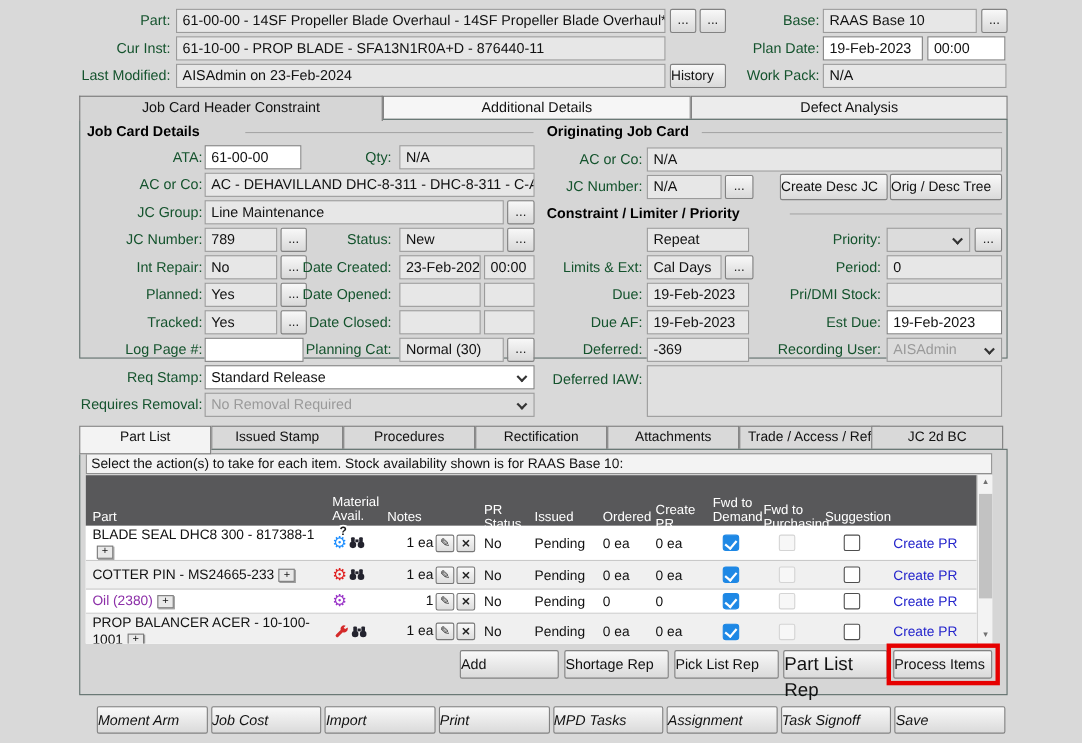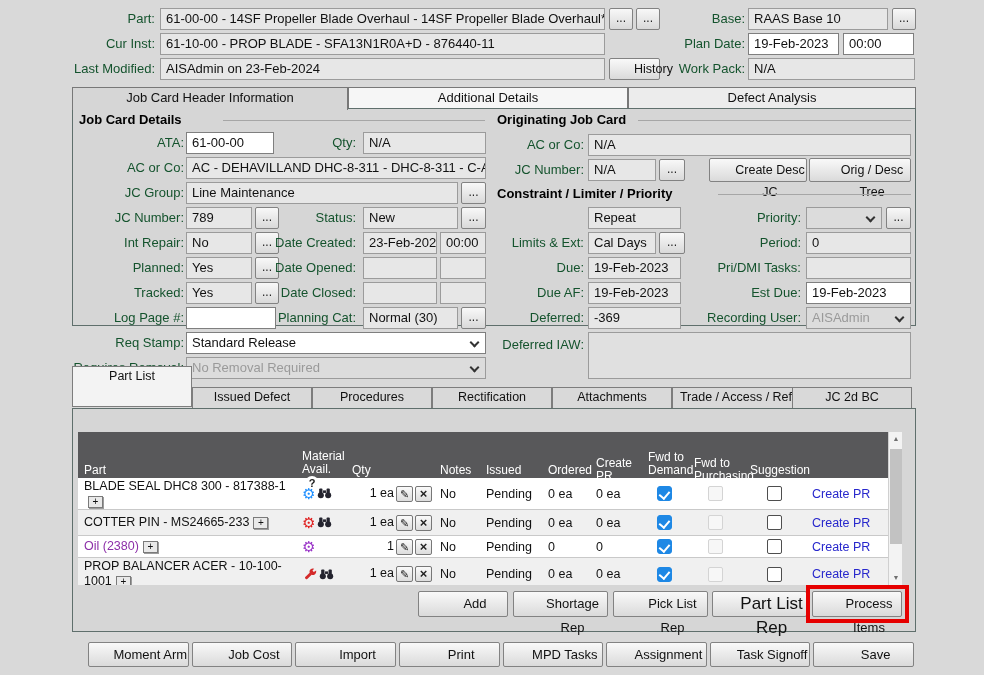--- a/index.html
+++ b/index.html
@@ -5,21 +5,21 @@
   * { margin:0; padding:0; box-sizing:border-box; }
   html,body { background:#d9d9d9; }
   body { font-family:"Liberation Sans", sans-serif; }
   .screen { position:relative; width:984px; height:675px; background:#d9d9d9; overflow:hidden; }
 
   .lbl { position:absolute; height:22px; line-height:22px; font-size:13px; color:#14532d; text-align:right; white-space:nowrap; }
   .fld { position:absolute; height:22px; line-height:20px; background:#e7e7e7; border:1px solid #9b9b9b; padding:0 5px; font-size:13px; color:#111; white-space:nowrap; overflow:hidden; }
   .fld.white { background:#fff; border-color:#7f7f7f; }
   .fld.dis { color:#9a9a9a; }
   .b3 { position:absolute; height:22px; background:linear-gradient(#f8f8f8,#d9d9d9); border:1px solid #828282; border-radius:2px; font-size:12px; line-height:18px; text-align:center; color:#222; cursor:pointer; }
-  .pbtn { position:absolute; background:linear-gradient(#f9f9f9,#dadada); border:1px solid #828282; border-radius:2px; font-size:13px; color:#111; text-align:center; cursor:pointer;padding-left:24px; }
+  .pbtn { position:absolute; background:linear-gradient(#f9f9f9,#dadada); border:1px solid #828282; border-radius:2px; font-size:13px; color:#111; cursor:pointer; }
   .chv { position:absolute; right:7px; top:6px; width:7px; height:7px; border-left:2px solid #333; border-bottom:2px solid #333; transform:rotate(-45deg); }
   .sect { position:absolute; font-size:13px; font-weight:bold; color:#000; white-space:nowrap; }
   .hline { position:absolute; height:1px; background:#a6a6a6; }
 
   .panel { position:absolute; background:#d6d6d6; border:1px solid #5f6f6c; }
   .mtab { position:absolute; border:1px solid #787878; font-size:13px; text-align:center; line-height:20px; color:#111; cursor:pointer; }
   .mtab.on { background:#d6d6d6; border-bottom:none; z-index:3; }
   .mtab.off1 { background:#f6f6f6; }
   .mtab.off2 { background:#ececec; }
   .stab { position:absolute; border:1px solid #7d7d7d; font-size:12.5px; text-align:center; line-height:19px; color:#111; cursor:pointer; background:#d9d9d9; }
@@ -53,21 +53,21 @@
   .link { color:#2727cc; text-decoration:none; cursor:pointer; }
   .helpq { display:inline-flex; width:14px; height:14px; border-radius:50%; background:#fff; color:#1a1a1a; font-size:11px; font-weight:bold; align-items:center; justify-content:center; margin-left:3px; }
   .vscroll { position:absolute; right:0; top:0; width:14px; height:153px; background:#f3f3f3; border-left:1px solid #d0d0d0; }
   .sarrow { position:absolute; left:0; width:14px; height:14px; font-size:7px; color:#707070; text-align:center; line-height:14px; cursor:pointer; }
   .sarrow.up { top:0; } .sarrow.down { bottom:0; }
   .sarrow.up::before { content:"\25B2"; } .sarrow.down::before { content:"\25BC"; }
   .sthumb { position:absolute; left:1px; top:17px; width:12px; height:95px; background:#c2c2c2; cursor:pointer; }
   .txtarea { position:absolute; background:#e0e0e0; border:1px solid #9b9b9b; }
   .redbox { position:absolute; border:4px solid #e60000; z-index:9; pointer-events:none; }
   .footer-row { position:absolute; left:88px; top:642px; width:826px; height:25px; display:flex; gap:3px; }
-  .footer-row .pbtn { position:relative; flex:1; line-height:23px; font-size:13px; }
+  .footer-row .pbtn { position:relative; flex:1; line-height:23px; font-size:13px;font-style:italic; }
 </style>
 </head>
 <body>
 
 <div class="screen">
 
   <div class="lbl" style="left:20px;top:8px;width:135px">Part:</div>
   <div class="fld" style="left:160px;top:8px;width:445px">61-00-00 - 14SF Propeller Blade Overhaul - 14SF Propeller Blade Overhaul* - 87</div>
   <div class="b3" style="left:609px;top:8px;width:24px">...</div>
   <div class="b3" style="left:636px;top:8px;width:24px">...</div>
@@ -80,21 +80,21 @@
   <div class="lbl" style="left:660px;top:33px;width:85px">Plan Date:</div>
   <div class="fld white" style="left:748px;top:33px;width:91px">19-Feb-2023</div>
   <div class="fld white" style="left:843px;top:33px;width:71px">00:00</div>
 
   <div class="lbl" style="left:20px;top:58px;width:135px">Last Modified:</div>
   <div class="fld" style="left:160px;top:58px;width:445px">AISAdmin on 23-Feb-2024</div>
   <div class="pbtn" style="left:609px;top:58px;width:51px;height:22px;line-height:20px;font-size:12.5px">History</div>
   <div class="lbl" style="left:660px;top:58px;width:85px">Work Pack:</div>
   <div class="fld" style="left:748px;top:58px;width:167px">N/A</div>
 
-  <div class="mtab on" style="left:72px;top:87px;width:276px;height:23px">Job Card Header Information</div>
+  <div class="mtab on" style="left:72px;top:87px;width:276px;height:23px">Job Card Header Constraint</div>
   <div class="mtab off1" style="left:348px;top:87px;width:280px;height:22px">Additional Details</div>
   <div class="mtab off2" style="left:628px;top:87px;width:288px;height:22px">Defect Analysis</div>
 
   <div class="panel" style="left:72px;top:108px;width:844px;height:218px">
     <div class="sect" style="left:6px;top:3px">Job Card Details</div>
     <div class="hline" style="left:150px;top:11px;width:262px"></div>
     <div class="sect" style="left:424px;top:3px">Originating Job Card</div>
     <div class="hline" style="left:565px;top:11px;width:273px"></div>
 
     <div class="lbl" style="left:0;top:23px;width:111px">ATA:</div>
@@ -176,60 +176,61 @@
     <div class="b3" style="left:813px;top:98px;width:25px">...</div>
 
     <div class="lbl" style="left:380px;top:123px;width:131px">Limits &amp; Ext:</div>
     <div class="fld" style="left:515px;top:123px;width:68px">Cal Days</div>
     <div class="b3" style="left:586px;top:123px;width:26px">...</div>
     <div class="lbl" style="left:600px;top:123px;width:128px">Period:</div>
     <div class="fld" style="left:733px;top:123px;width:105px">0</div>
 
     <div class="lbl" style="left:380px;top:148px;width:131px">Due:</div>
     <div class="fld" style="left:515px;top:148px;width:93px">19-Feb-2023</div>
-    <div class="lbl" style="left:600px;top:148px;width:128px">Pri/DMI Tasks:</div>
+    <div class="lbl" style="left:600px;top:148px;width:128px">Pri/DMI Stock:</div>
     <div class="fld" style="left:733px;top:148px;width:105px"></div>
 
     <div class="lbl" style="left:380px;top:173px;width:131px">Due AF:</div>
     <div class="fld" style="left:515px;top:173px;width:93px">19-Feb-2023</div>
     <div class="lbl" style="left:600px;top:173px;width:128px">Est Due:</div>
     <div class="fld white" style="left:733px;top:173px;width:105px">19-Feb-2023</div>
 
     <div class="lbl" style="left:380px;top:198px;width:131px">Deferred:</div>
     <div class="fld" style="left:515px;top:198px;width:93px">-369</div>
     <div class="lbl" style="left:600px;top:198px;width:128px">Recording User:</div>
     <div class="fld dis" style="left:733px;top:198px;width:105px;background:#dcdcdc">
       <span>AISAdmin</span>
       <span class="chv"></span>
     </div>
 
     <div class="lbl" style="left:380px;top:225px;width:131px">Deferred IAW:</div>
     <div class="txtarea" style="left:515px;top:223px;width:323px;height:47px"></div>
   </div>
 
-  <div class="stab on" style="left:72px;top:366px;width:120px;height:41px">Part List</div>
-  <div class="stab" style="left:192px;top:387px;width:120px;height:22px">Issued Defect</div>
+  <div class="stab on" style="left:72px;top:387px;width:120px;height:26px">Part List</div>
+  <div class="stab" style="left:192px;top:387px;width:120px;height:22px">Issued Stamp</div>
   <div class="stab" style="left:312px;top:387px;width:120px;height:22px">Procedures</div>
   <div class="stab" style="left:432px;top:387px;width:120px;height:22px">Rectification</div>
   <div class="stab" style="left:552px;top:387px;width:120px;height:22px">Attachments</div>
   <div class="stab" style="left:672px;top:387px;width:128px;height:22px">Trade / Access / Ref</div>
   <div class="stab" style="left:792px;top:387px;width:120px;height:22px">JC 2d BC</div>
 
   <div class="panel" style="left:72px;top:408px;width:844px;height:224px"></div>
 
+  <div class="instr" style="left:78px;top:412px;width:824px;height:19px">Select the action(s) to take for each item. Stock availability shown is for RAAS Base 10:</div>
 
   <div class="tblwrap">
     <div class="thead">
       <div class="th">Part</div>
       <div class="th">
         <span><span>Material</span><br>
         <span>Avail.</span><span class="helpq">?</span></span>
       </div>
-      <div class="th">Qty</div>
       <div class="th">Notes</div>
+      <div class="th">PR Status</div>
       <div class="th">Issued</div>
       <div class="th">Ordered</div>
       <div class="th">Create PR</div>
       <div class="th">Fwd to Demand Base</div>
       <div class="th">Fwd to Purchasing</div>
       <div class="th">Suggestion</div>
     </div>
     <div class="tbody">
 
       <div class="trow" style="min-height:26px">

